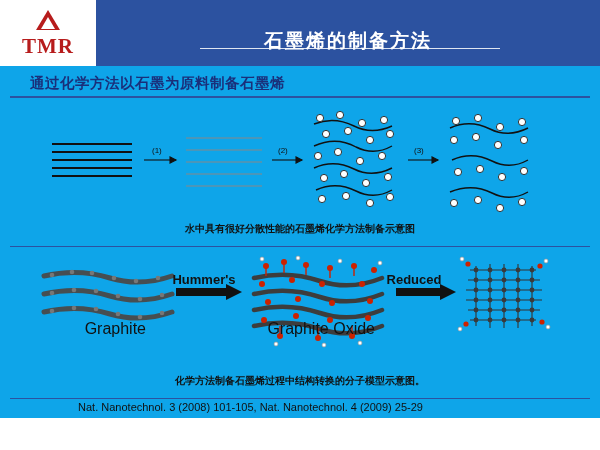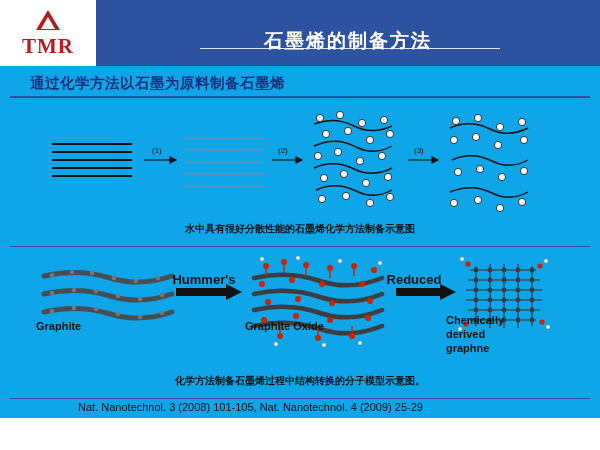--- a/index.html
+++ b/index.html
@@ -147,24 +147,24 @@
     position: absolute;
     left: 30px;
     top: 254px;
     width: 540px;
     height: 116px;
   }
   .fig2 svg { display: block; }
 
   .fig2-label {
     position: absolute;
-    font-size: 11px;
-    font-weight: bold;
+    font-size: 16px;
+    font-weight: normal;
     color: #111111;
-    text-align: left;
+    text-align: right;
   }
   .lbl-graphite { left: 36px; top: 320px; width: 110px; }
   .lbl-go { left: 245px; top: 320px; width: 130px; }
   .lbl-cdg { left: 446px; top: 314px; width: 120px; line-height: 1.25; }
 
   .arrow-label {
     position: absolute;
     font-size: 13px;
     font-weight: bold;
     color: #111111;
@@ -458,25 +458,20 @@
         </g>
       </g>
     </svg>
   </div>
 
   <div class="arrow-label lbl-hummers">Hummer's</div>
   <div class="arrow-label lbl-reduced">Reduced</div>
 
   <div class="fig2-label lbl-graphite">Graphite</div>
   <div class="fig2-label lbl-go">Graphite Oxide</div>
-  <div class="fig2-label lbl-cdg">
-    <div>Chemically</div>
-    <div>derived</div>
-    <div>graphne</div>
-  </div>
 
   <div class="cap cap2">化学方法制备石墨烯过程中结构转换的分子模型示意图。</div>
   <div class="divider div2"></div>
 
   <div class="reference">Nat. Nanotechnol. 3 (2008) 101-105, Nat. Nanotechnol. 4 (2009) 25-29</div>
 
   <div class="footer">
     
     
   </div>

